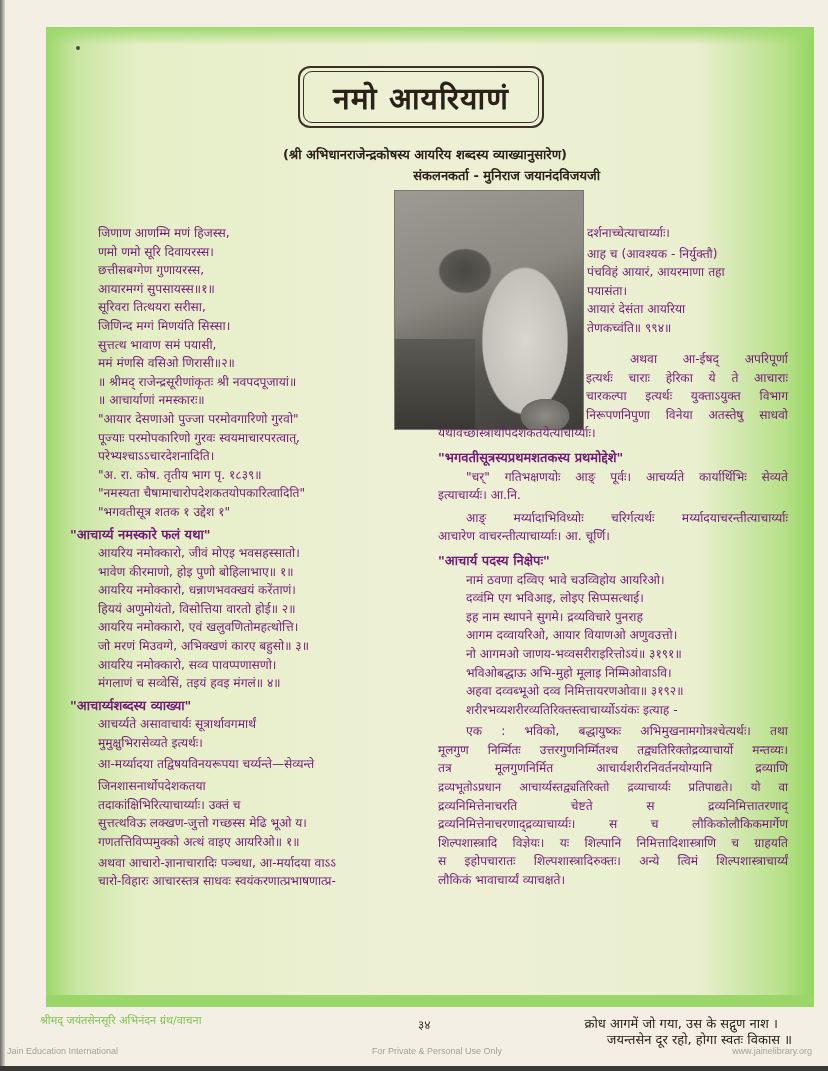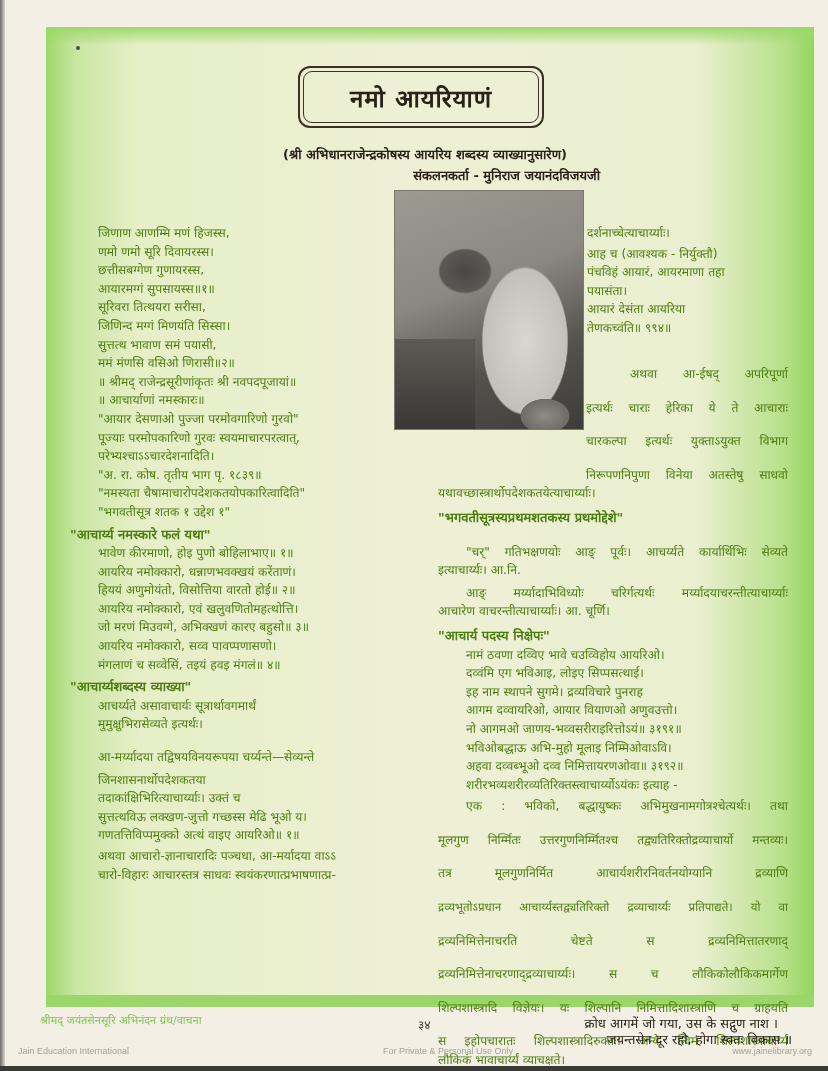--- a/index.html
+++ b/index.html
@@ -35,21 +35,21 @@
     border: 2px solid #3a3026; border-radius: 12px;
     padding: 3px;
   }
   .title-box-inner {
     width: 100%; height: 100%;
     border: 1.5px solid #3a3026; border-radius: 9px;
     display: flex; align-items: center; justify-content: center;
   }
   .title-text {
     font-family: "DejaVu Sans", sans-serif;
-    font-weight: bold; font-size: 24px; color: #2a2118; letter-spacing: 1px;
+    font-weight: bold; font-size: 30px; color: #2a2118; letter-spacing: 1px;
   }
   .subtitle {
     position: absolute; left: 250px; top: 145px; width: 350px;
     text-align: center; font-weight: bold; font-size: 13px; color: #2a2118;
   }
   .compiler {
     position: absolute; left: 250px; top: 166px; width: 350px;
     text-align: right; font-weight: bold; font-size: 13px; color: #2a2118;
   }
   .photo {
@@ -60,43 +60,43 @@
       radial-gradient(ellipse 70px 120px at 130px 150px, #d8d6cf 0%, #c2c0b8 60%, rgba(0,0,0,0) 62%),
       linear-gradient(160deg, #9c9a92 0%, #8a8880 40%, #55534e 70%, #3e3c38 100%);
     border: 1px solid #7a786f;
   }
   .photo .desk {
     position: absolute; left: 0; bottom: 0; width: 80px; height: 90px;
     background: linear-gradient(to bottom, #5c5a54, #3a3834);
   }
   .col {
     position: absolute;
-    font-size: 12.2px; line-height: 18.6px; color: #4d7c0f;
+    font-size: 12.2px; line-height: 18.6px; color: #701a75;
   }
   .col .line { white-space: nowrap; }
   .col .heading { font-weight: bold; font-size: 13px; }
   .col .indent1 { padding-left: 28px; }
-  .col .justify { text-align: justify; text-align-last: justify; white-space: normal; margin-top: 15px; }
+  .col .justify { text-align: justify; text-align-last: justify; white-space: normal; }
   .left-col { left: 70px; top: 224px; width: 330px; }
   .right-top-col { left: 587px; top: 224px; width: 200px; }
   .right-col { left: 438px; top: 400px; width: 350px; }
   .footer-series {
     position: absolute; left: 40px; top: 1012px; font-size: 11px; color: #7ec44e;
   }
   .footer-page {
     position: absolute; left: 418px; top: 1016px; font-size: 12px; color: #3a3026;
   }
   .footer-couplet {
     position: absolute; left: 560px; top: 1016px; width: 232px;
     font-size: 13px; line-height: 16px; color: #2b2418; text-align: right;
   }
   .footer-couplet .l1 { padding-right: 14px; }
   .watermark {
     position: absolute; top: 1046px; font-family: "Liberation Sans", sans-serif;
-    font-size: 9px; color: #a3a19a; margin-left: 11px;
+    font-size: 9px; color: #a3a19a;
   }
   .wm-left { left: 7px; }
   .wm-center { left: 372px; }
   .wm-right { right: 16px; }
   .spot { position: absolute; left: 76px; top: 46px; width: 4px; height: 4px; border-radius: 50%; background: #4b4a40; }
 </style>
 </head>
 <body>
 
 <div class="page-shadow-left"></div>
@@ -128,32 +128,33 @@
   <div class="line indent1">॥ श्रीमद् राजेन्द्रसूरीणांकृतः श्री नवपदपूजायां॥</div>
   <div class="line indent1">॥ आचार्याणां नमस्कारः॥</div>
   <div class="line indent1">"आयार देसणाओ पुज्जा परमोवगारिणो गुरवो"</div>
   <div class="line indent1">पूज्याः परमोपकारिणो गुरवः स्वयमाचारपरत्वात्,</div>
   <div class="line indent1">परेभ्यश्चाऽऽचारदेशनादिति।</div>
   <div class="line indent1">"अ. रा. कोष. तृतीय भाग पृ. १८३९॥</div>
   <div class="line indent1">"नमस्यता चैषामाचारोपदेशकतयोपकारित्वादिति"</div>
   <div class="line indent1">"भगवतीसूत्र शतक १ उद्देश १"</div>
 
   <div class="line heading" style="margin-top:4px;">"आचार्य्य नमस्कारे फलं यथा"</div>
+  <div class="line indent1">आयरिय नमोक्कारो, जीवं मोएइ भवसहस्सातो।</div>
   <div class="line indent1">भावेण कीरमाणो, होइ पुणो बोहिलाभाए॥ १॥</div>
   <div class="line indent1">आयरिय नमोक्कारो, धन्नाणभवक्खयं करेंताणं।</div>
   <div class="line indent1">हिययं अणुमोयंतो, विसोत्तिया वारतो होई॥ २॥</div>
   <div class="line indent1">आयरिय नमोक्कारो, एवं खलुवणितोमहत्थोत्ति।</div>
   <div class="line indent1">जो मरणं मिउवग्गे, अभिक्खणं कारए बहुसो॥ ३॥</div>
   <div class="line indent1">आयरिय नमोक्कारो, सव्व पावप्पणासणो।</div>
   <div class="line indent1">मंगलाणं च सव्वेसिं, तइयं हवइ मंगलं॥ ४॥</div>
 
   <div class="line heading" style="margin-top:4px;">"आचार्य्यशब्दस्य व्याख्या"</div>
   <div class="line indent1">आचर्य्यते असावाचार्यः सूत्रार्थावगमार्थं</div>
   <div class="line indent1">मुमुक्षुभिरासेव्यते इत्यर्थः।</div>
-  <div class="line indent1" style="margin-top:14px;">आ-मर्य्यादया तद्विषयविनयरूपया चर्य्यन्ते—सेव्यन्ते</div>
+  <div class="line indent1" style="margin-top:2px;">आ-मर्य्यादया तद्विषयविनयरूपया चर्य्यन्ते—सेव्यन्ते</div>
   <div class="line indent1" style="margin-top:4px;">जिनशासनार्थोपदेशकतया</div>
   <div class="line indent1">तदाकांक्षिभिरित्याचार्य्याः। उक्तं च</div>
   <div class="line indent1">सुत्तत्थविऊ लक्खण-जुत्तो गच्छस्स मेढि भूओ य।</div>
   <div class="line indent1">गणतत्तिविप्पमुक्को अत्थं वाइए आयरिओ॥ १॥</div>
   <div class="line indent1" style="margin-top:2px;">अथवा आचारो-ज्ञानाचारादिः पञ्चधा, आ-मर्यादया वाऽऽ</div>
   <div class="line indent1">चारो-विहारः आचारस्तत्र साधवः स्वयंकरणात्प्रभाषणात्प्र-</div>
 </div>
 
 <div class="col right-top-col">
   <div class="line">दर्शनाच्चेत्याचार्य्याः।</div>

